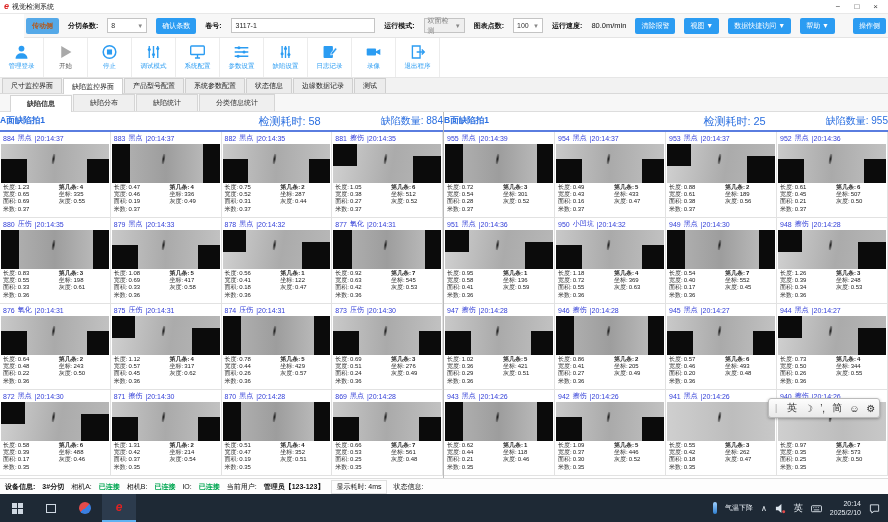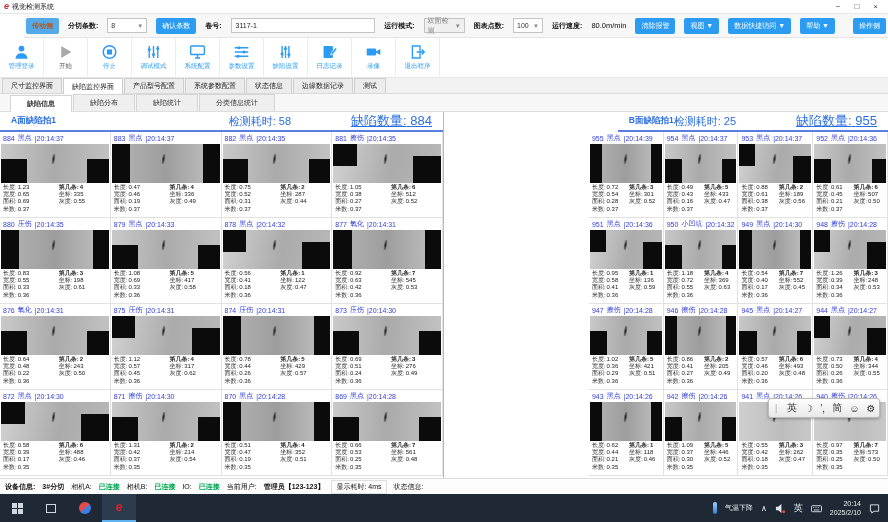--- a/index.html
+++ b/index.html
@@ -36,25 +36,25 @@
   .tabs1{height:16px;background:#f2f2f2;display:flex;align-items:flex-end;padding-left:2px;border-bottom:1px solid #d9d9d9;}
   .tab{font-size:7px;color:#222;padding:2px 8px;border:1px solid #cfcfcf;border-bottom:none;background:#ececec;margin-right:1px;}
   .tab.active{background:#fff;position:relative;top:1px;padding-top:3px;}
   .tabs2{height:18px;background:#f7f7f7;display:flex;align-items:flex-end;padding-left:10px;border-bottom:1px solid #ddd;}
   .tab2{font-size:7px;color:#333;padding:3px 16px;border:1px solid #d5d5d5;border-bottom:none;background:#efefef;margin-right:1px;}
   .tab2.active{background:#fff;font-weight:bold;position:relative;top:1px;}
 
   
   .main{height:366px;display:flex;background:#fff;}
   .panel{width:444px;border-right:1px solid #bbb;display:flex;flex-direction:column;}
-  .panel:last-child{border-right:none;align-items:flex-end;}
-  .panel-head{height:20px;display:flex;align-items:center;padding:0 11px;border-bottom:2px solid #5a7de0;}
+  .panel:last-child{border-right:none;}
+  .panel-head{height:20px;display:flex;align-items:center;padding:0 0;border-bottom:2px solid #5a7de0;}
   .panel-title{font-size:8.5px;color:#2b6fe0;font-weight:bold;}
   .panel-mid{margin-left:auto;margin-right:60px;font-size:11px;color:#2b6fe0;}
-  .panel-count{font-size:13px;color:#2b6fe0;text-decoration:underline;}
+  .panel-count{font-size:10px;color:#2b6fe0;}
   .grid{flex:1;display:grid;grid-template-columns:repeat(4,1fr);grid-auto-rows:86px;}
   .cell{border-right:1px solid #e2e2e2;border-bottom:1px solid #e2e2e2;overflow:hidden;display:flex;flex-direction:column;background:#fff;}
   .cell-head{height:12px;display:flex;align-items:center;gap:3px;padding:0 3px;font-size:7px;color:#3440d8;white-space:nowrap;}
   .cell-img{position:relative;height:39px;margin:0 1px;background:linear-gradient(95deg,#cdcdcd,#a8a8a8 45%,#bdbdbd);overflow:hidden;}
   .cell-img::before,.cell-img::after{content:"";position:absolute;background:#0b0b0b;}
   .v0{background:linear-gradient(92deg,#c9c9c9,#aaa 50%,#c2c2c2);}
   .v0::before{left:0;bottom:0;width:24%;height:62%;} .v0::after{right:0;bottom:0;width:20%;height:62%;}
   .v1{background:linear-gradient(90deg,#b6b6b6,#9d9d9d 50%,#c4c4c4);}
   .v1::before{left:0;top:0;width:17%;height:100%;} .v1::after{right:0;top:0;width:15%;height:100%;}
   .v2{background:linear-gradient(100deg,#d2d2d2,#ababab 55%,#b8b8b8);}

